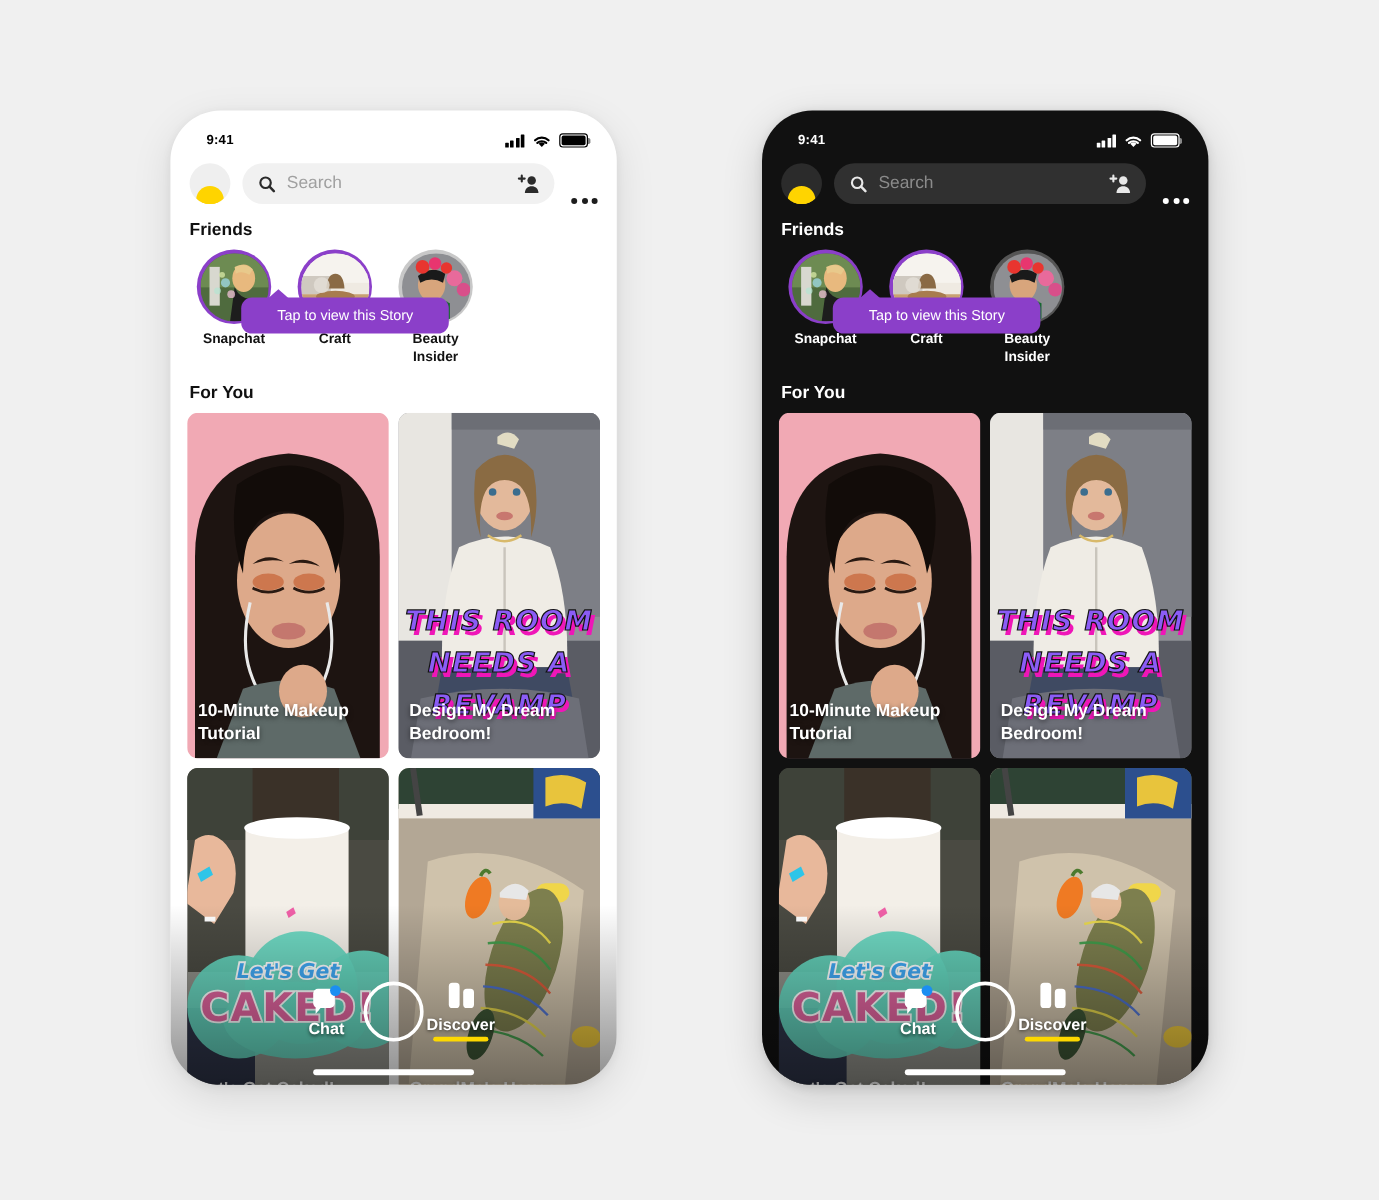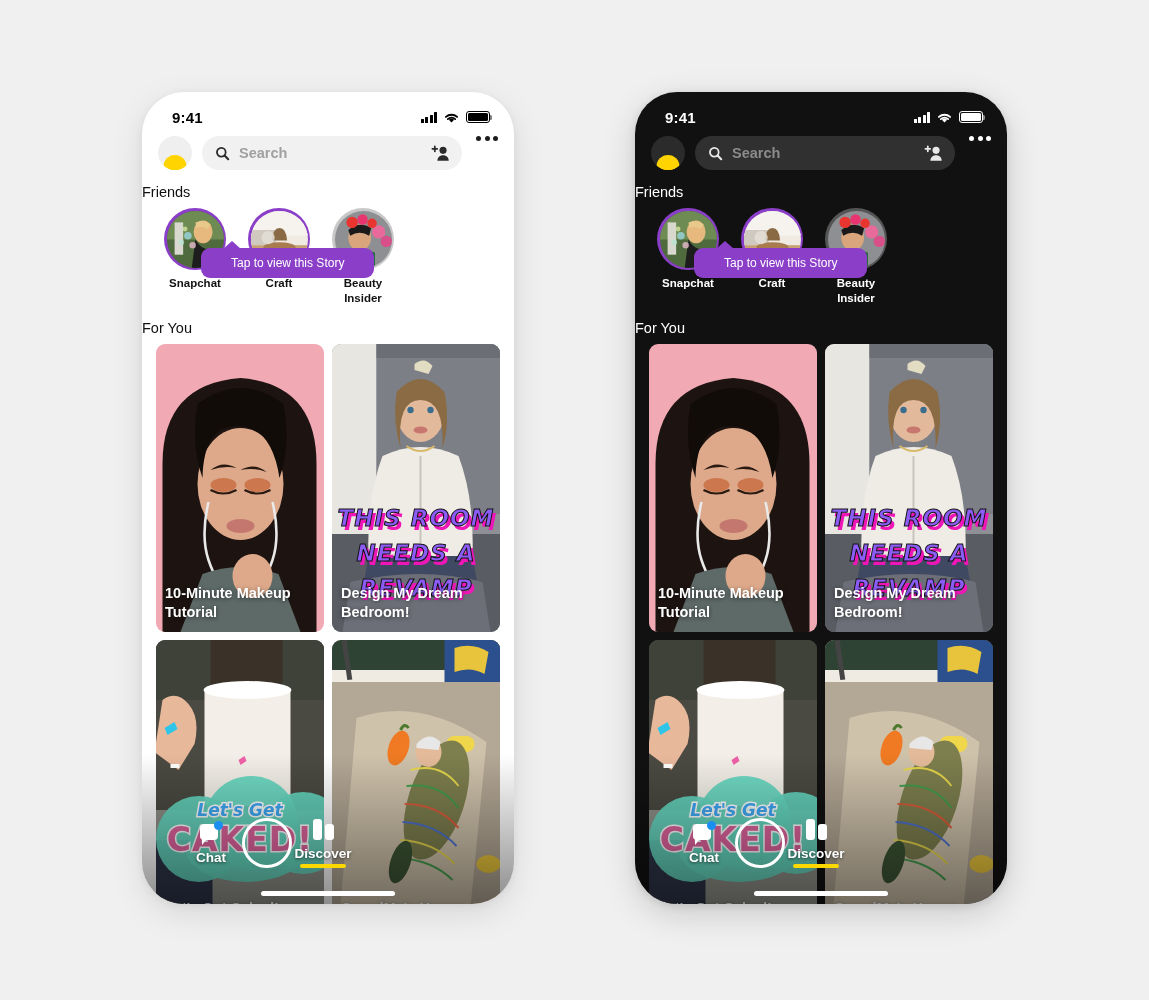--- a/index.html
+++ b/index.html
@@ -29,21 +29,21 @@
     box-shadow: 0 10px 34px rgba(0,0,0,.16), 0 2px 8px rgba(0,0,0,.10);
   }
   .screen { position: relative; width: 100%; height: 100%; overflow: hidden; }
 
   
   .statusbar {
     height: 42px; display: flex; align-items: center;
     justify-content: space-between;
     padding: 8px 24px 0 30px;
   }
-  .status-time { font-size: 15px; font-weight: 700; letter-spacing: .2px; }
+  .status-time { font-size: 11px; font-weight: 700; letter-spacing: .2px; }
   .light .status-time { color: #000; }
   .dark  .status-time { color: #fff; }
   .status-icons { display: flex; align-items: center; gap: 6px; }
   .sig { display: flex; align-items: flex-end; gap: 1.5px; height: 11px; }
   .sig i { width: 3px; border-radius: .5px; display: block; }
   .light .sig i { background: #000; }
   .dark  .sig i { background: #fff; }
   .sig i:nth-child(1){height:4px}.sig i:nth-child(2){height:6px}
   .sig i:nth-child(3){height:8px}.sig i:nth-child(4){height:11px}
   .batt {
@@ -56,21 +56,21 @@
     width: calc(100% - 2.6px); height: calc(100% - 2.6px);
     background: currentColor; border-radius: 1.5px;
   }
   .batt::after {
     content:""; position:absolute; right:-3.4px; top:3.2px;
     width:2px; height:5px; border-radius:0 1.5px 1.5px 0;
     background: currentColor; opacity:.5;
   }
 
   
-  .header { display:flex; align-items:flex-start; gap:10px; padding: 2px 14px 0 16px; font-weight: bold; }
+  .header { display:flex; align-items:flex-end; gap:10px; padding: 2px 14px 0 16px; }
   .avatar {
     width:34px; height:34px; border-radius:50%;
     flex:0 0 34px; display:flex; align-items:flex-end; justify-content:center;
     overflow:hidden;
   }
   .light .avatar { background:#efefef; }
   .dark  .avatar { background:#2b2b2b; }
   .avatar .bitmoji-head {
     width:16px; height:16px; border-radius:50%;
     background:#ffd400; margin-bottom:-3px; position:relative;
@@ -92,21 +92,21 @@
   .search-text { flex:1; font-size:14.5px; }
   .light .search-text { color:#a0a0a0; }
   .dark  .search-text { color:#8b8b8b; }
   .addfriend-icon { width:21px; height:17px; flex:0 0 21px; }
   .more-icon { display:flex; gap:3.5px; padding: 0 2px 0 4px; flex:0 0 auto; }
   .more-icon span { width:5px; height:5px; border-radius:50%; display:block; }
   .light .more-icon span { background:#1d1d1d; }
   .dark  .more-icon span { background:#fff; }
 
   
-  .section-title { font-size:14.5px; font-weight:400; padding: 14px 0 0 0; }
+  .section-title { font-size:14.5px; font-weight:700; padding: 14px 0 0 16px; }
   .light .section-title { color:#101010; }
   .dark  .section-title { color:#ffffff; }
 
   
   .friends-row { display:flex; gap:14px; padding: 8px 0 0 18px; position:relative; }
   .friend { width:70px; display:flex; flex-direction:column; align-items:center; }
   .ring {
     width:62px; height:62px; border-radius:50%;
     padding:2.5px; display:block;
   }
@@ -176,21 +176,21 @@
   .caked-t2 {
     position:absolute; width:100%; text-align:center; top:54px;
     font-size:33px; font-weight:900; color:#e0649e; letter-spacing:1px;
     -webkit-text-stroke:3px #fff; paint-order: stroke fill;
     font-family:"DejaVu Sans", sans-serif;
   }
 
   
   .bottomnav {
     position:absolute; left:0; right:0; bottom:0; height:96px;
-    display:flex; align-items:center; justify-content:flex-start;
+    display:flex; align-items:center; justify-content:center;
     padding: 0 38px 26px 38px; z-index:20;
   }
   .navitem { display:flex; flex-direction:column; align-items:center; width:62px; }
   .navitem .nav-label {
     margin-top:6px; color:#fff; font-size:13.5px; font-weight:700;
     text-shadow: 0 1px 3px rgba(0,0,0,.6);
   }
   .navitem .nav-underline {
     margin-top:3px; width:46px; height:3.5px; border-radius:2px; background:#fdd800;
   }

